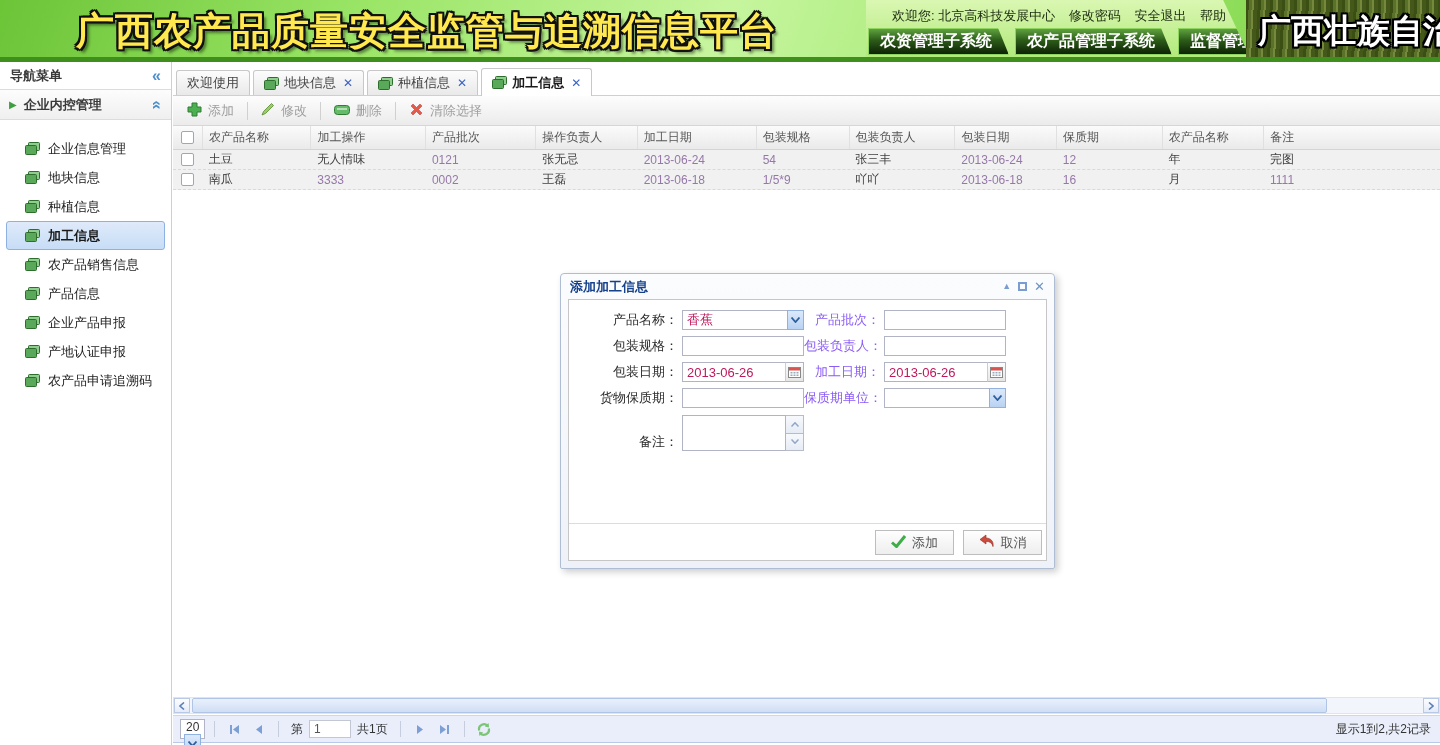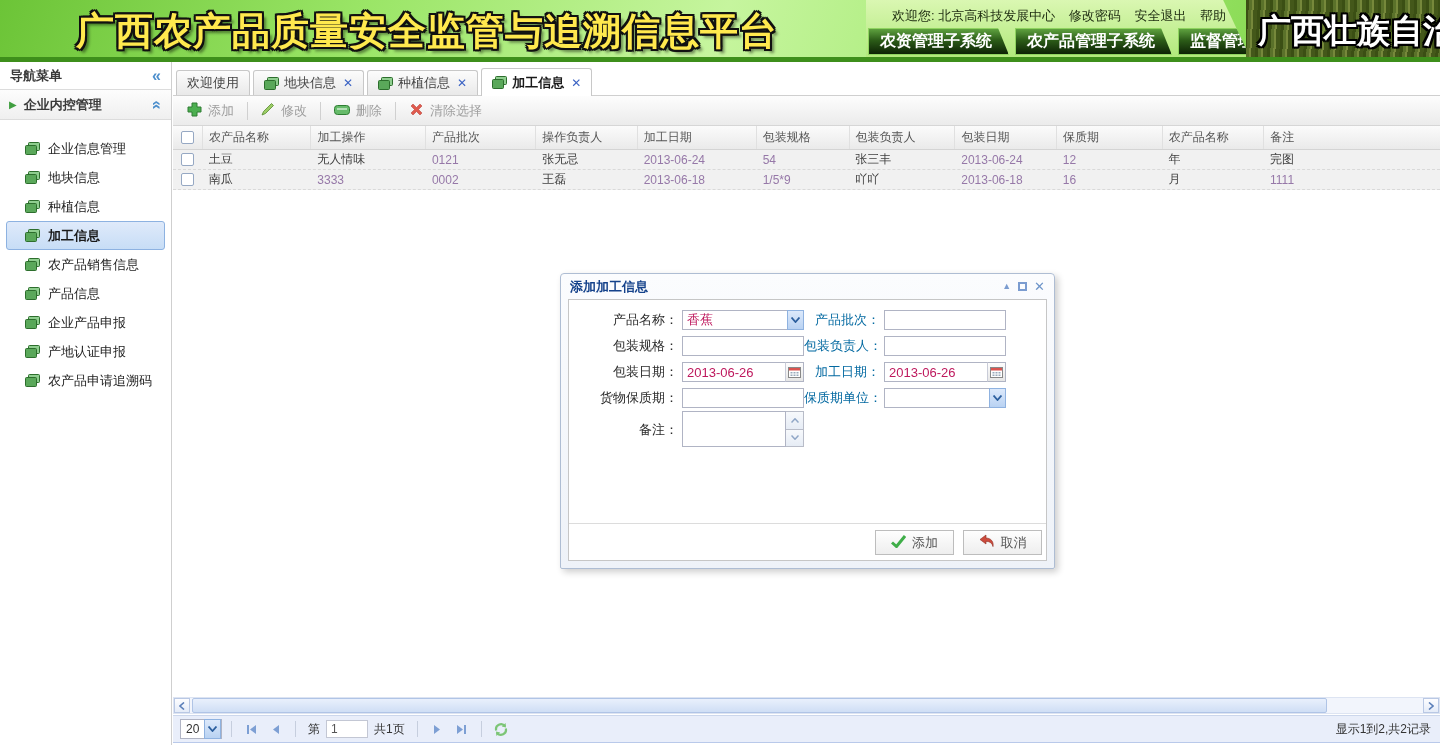--- a/index.html
+++ b/index.html
@@ -88,23 +88,23 @@
   .dlg-title { height:25px; display:flex; align-items:center; padding:0 9px;
     font-size:13px; font-weight:bold; color:#15428b; }
   .dlg-tools { margin-left:auto; display:flex; gap:7px; align-items:center; color:#7b9cd0; }
   .tool-min { font-size:9px; cursor:pointer; line-height:1; }
   .tool-max { width:9px; height:9px; border:2px solid #7b9cd0; cursor:pointer; }
   .tool-close { font-size:13px; font-weight:bold; color:#6d94c9; cursor:pointer; line-height:1; }
   .dlg-body { position:absolute; left:7px; right:7px; top:25px; bottom:7px;
     background:#fff; border:1px solid #c6c6c6; }
   .dlg-form { padding-top:7px; }
   .frow { display:flex; align-items:center; height:26px; }
-  .frow.tall { height:40px; align-items:flex-start; }
+  .frow.tall { height:40px; align-items:flex-end; }
   .flabel { width:113px; text-align:right; font-size:13px; color:#2b2b2b; padding-right:4px; flex:none; white-space:nowrap; }
-  .flabel2 { width:80px; text-align:right; font-size:13px; color:#0369a1; padding-right:4px; flex:none; white-space:nowrap; }
+  .flabel2 { width:80px; text-align:right; font-size:13px; color:#8b5cf6; padding-right:4px; flex:none; white-space:nowrap; }
   .fld { width:122px; flex:none; display:flex; }
   .txt { width:100%; height:20px; border:1px solid #b0b4c4; font-size:13px; padding:0 4px;
     font-family:inherit; color:#be185d; background:#fff; }
   .combo .txt { border-right:none; width:105px; }
   .trigger { width:17px; height:20px; border:1px solid #8fb2e0;
     background:linear-gradient(#dce9fb,#b9d2f2); display:flex; align-items:center;
     justify-content:center; cursor:pointer; flex:none; }
   .datewrap .txt { border-right:none; width:103px; }
   .datebtn { width:19px; height:20px; border:1px solid #b0b4c4; border-left:1px solid #c9ccd8;
     background:linear-gradient(#fdfdfd,#e6e6e6); display:flex; align-items:center;
@@ -127,21 +127,21 @@
   .hs-btn { position:absolute; top:0; width:16px; height:15px;
     background:linear-gradient(#fdfdff,#e4ebf8); border:1px solid #b9c8e4;
     display:flex; align-items:center; justify-content:center; cursor:pointer; }
   .hs-left { left:0; } .hs-right { right:0; }
   .hs-thumb { position:absolute; left:18px; top:0; width:1135px; height:15px;
     background:linear-gradient(#e9f0fc,#cfdef5); border:1px solid #b0c4e6; border-radius:2px; cursor:grab; }
 
   .pagebar { position:absolute; left:0; right:0; bottom:2px; height:28px; background:#e9eefa;
     border-top:1px solid #ccd7ec; border-bottom:1px solid #b9c9ea;
     display:flex; align-items:center; padding:0 7px; font-size:12px; color:#333; gap:3px; }
-  .psize { display:flex; height:20px; border:1px solid #b0b4c4; background:#fff; align-items:center; cursor:pointer; }
+  .psize { display:flex; height:20px; border:1px solid #b0b4c4; background:#fff; align-items:center; cursor:pointer;flex-direction:column; }
   .psize-txt { width:23px; padding-left:5px; font-size:12px; color:#333; }
   .psep { width:1px; height:16px; background:#c6cede; margin:0 6px; }
   .picon { width:21px; height:20px; display:flex; align-items:center; justify-content:center; cursor:pointer; }
   .pg-label { margin:0 3px; white-space:nowrap; }
   .pg-input { width:42px; height:18px; border:1px solid #c3c7d4; font-size:12px; padding:0 4px;
     font-family:inherit; color:#555; background:#fff; }
   .status { margin-left:auto; font-size:12px; color:#333; padding-right:2px; white-space:nowrap; }
 </style>
 </head>
 <body>

